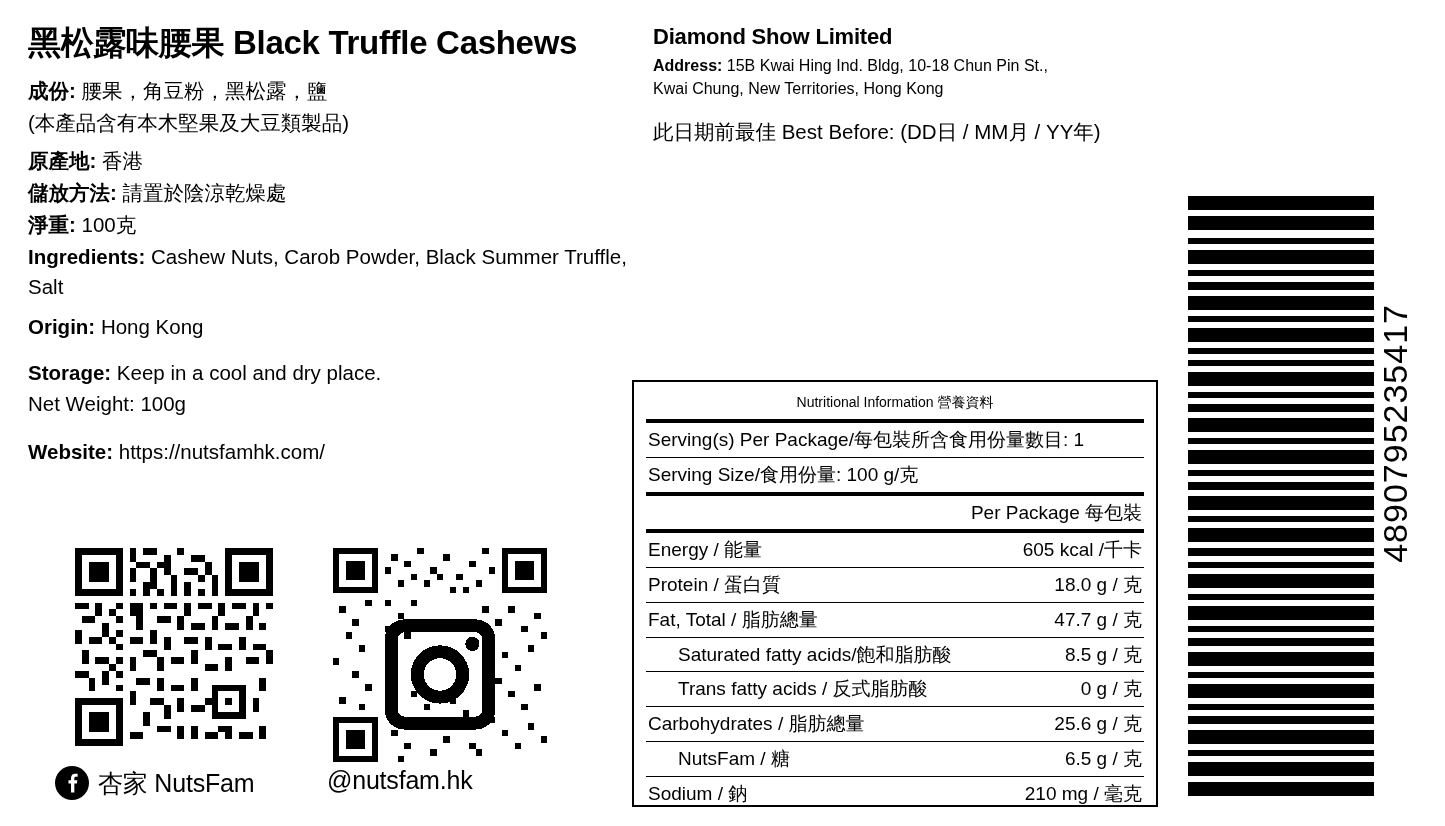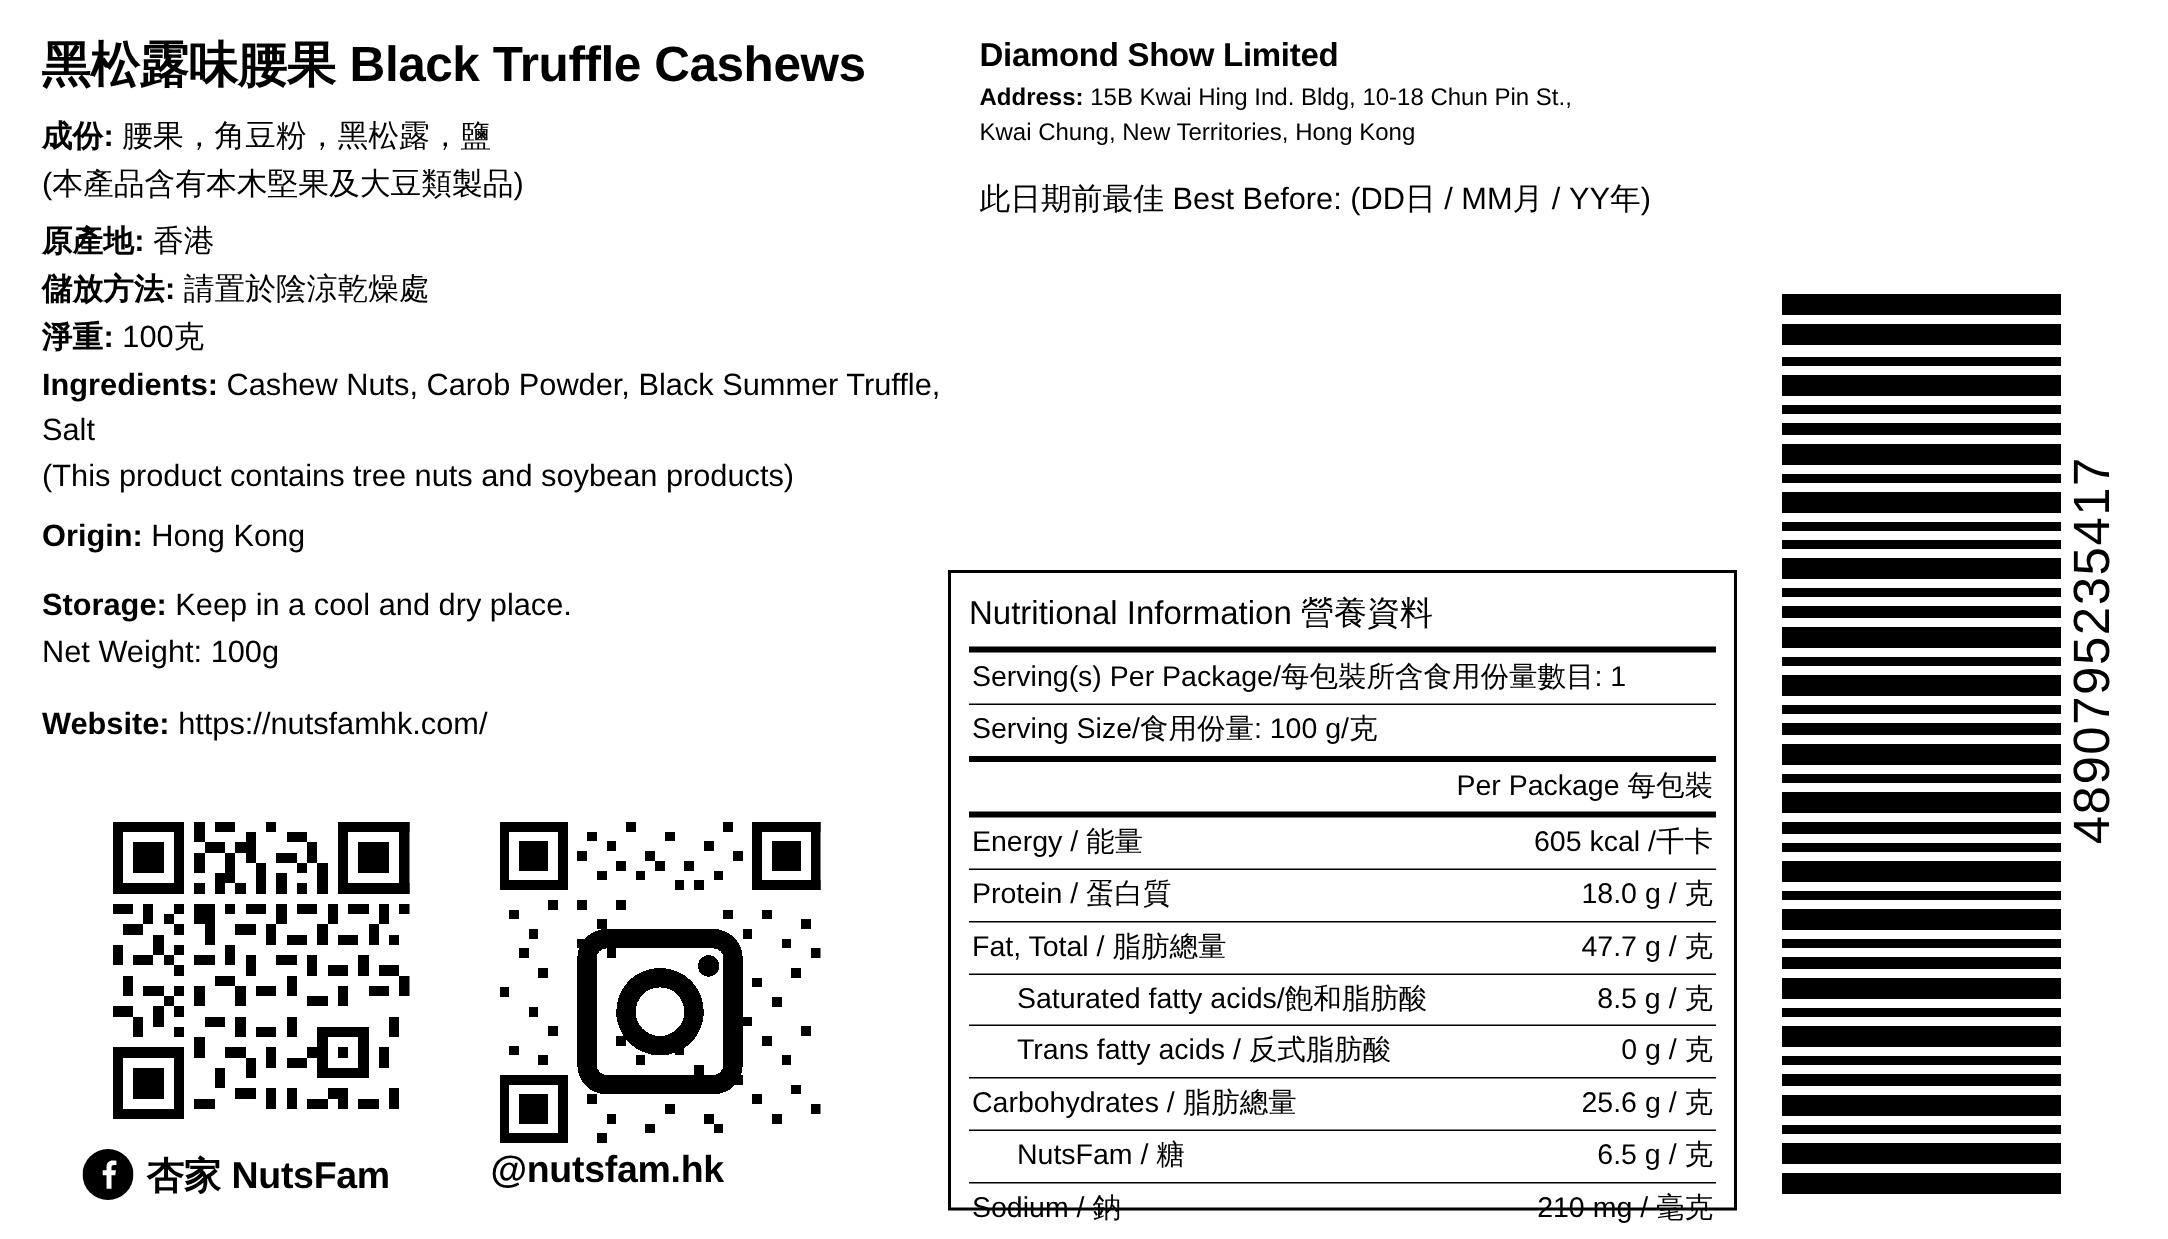--- a/index.html
+++ b/index.html
@@ -68,21 +68,21 @@
   .social-row {
     position: absolute;
     display: flex;
     align-items: center;
     gap: 9px;
   }
   .fb-row { left: 0px; top: 218px; }
   .ig-row { left: 272px; top: 218px; }
   .social-label {
     font-size: 25px;
-    font-weight: bold;
+    font-weight: normal;
     letter-spacing: -0.2px;
     white-space: nowrap;
   }
   .fb-icon { width: 34px; height: 34px; display: block; }
 
   
   .company {
     position: absolute;
     left: 653px;
     top: 24px;
@@ -112,21 +112,22 @@
     width: 526px;
     height: 427px;
     border: 2px solid #000;
     box-sizing: border-box;
     background: #fff;
   }
   .nut-inner {
     padding: 9px 12px 6px 12px;
   }
   .nut-title {
-    font-size: 22px;
+    text-align: center;
+    font-size: 14px;
     margin: 3px 0 7px 0;
   }
   .rule-thick { border-top: 4px solid #000; }
   .rule-thin { border-top: 1.5px solid #000; }
   .nut-row {
     display: flex;
     justify-content: space-between;
     align-items: baseline;
     font-size: 19px;
     padding: 5px 2px 5px 2px;
@@ -194,21 +195,20 @@
     <div class="line" style="">
       <span class="lbl">淨重:</span>
       <span>100克</span>
     </div>
 
     <div class="group">
       <div class="para">
         <span class="lbl">Ingredients:</span>
         <span>Cashew Nuts, Carob Powder, Black Summer Truffle, Salt</span>
       </div>
-      <div class="para">(This product contains tree nuts and soybean products)</div>
     </div>
 
     <div class="line" style="margin-bottom:16px;">
       <span class="lbl">Origin:</span>
       <span>Hong Kong</span>
     </div>
 
     <div class="line">
       <span class="lbl">Storage:</span>
       <span>Keep in a cool and dry place.</span>

